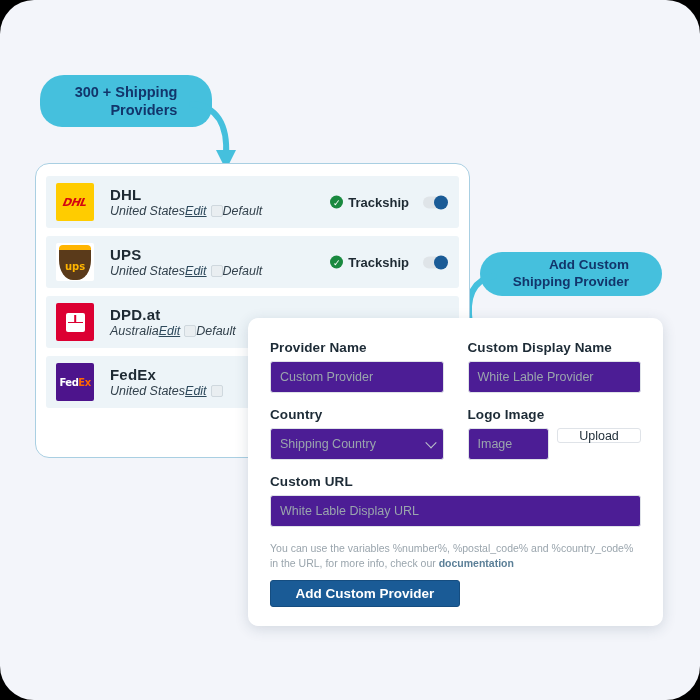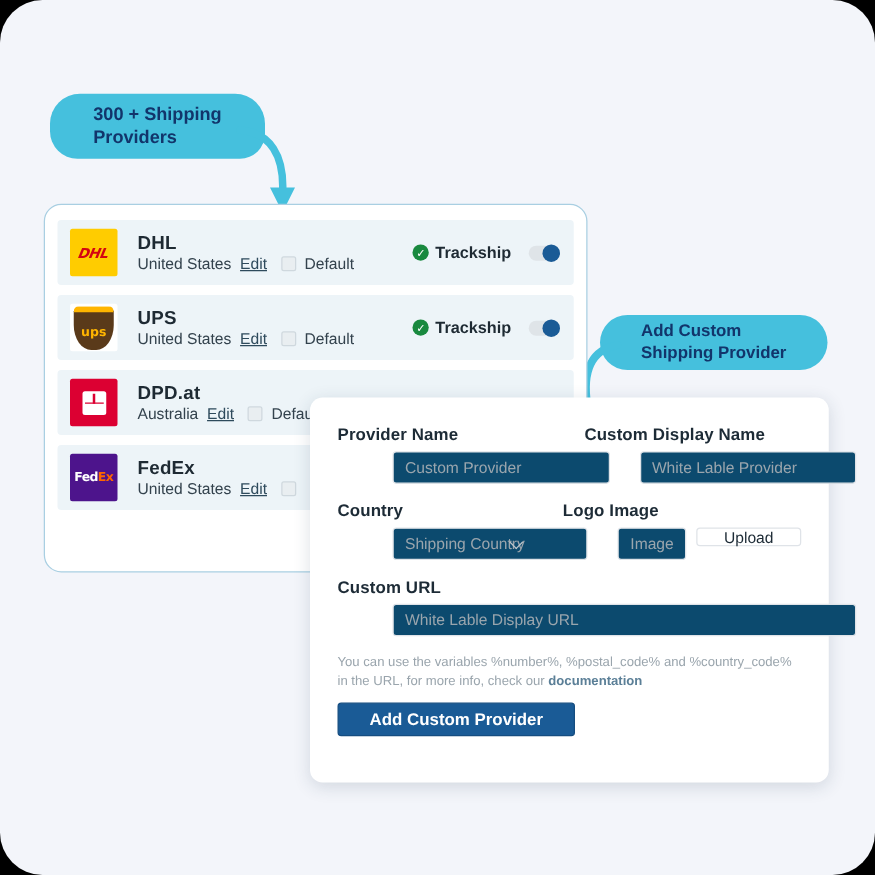--- a/index.html
+++ b/index.html
@@ -17,21 +17,21 @@
     border-radius: 34px;
     overflow: hidden;
   }
 
   
   .bubble {
     position: absolute;
     background: #45c0dd;
     color: #12356b;
     font-weight: bold;
-    text-align: left;
+    text-align: right;
     border-radius: 22px;
     line-height: 1.25;
     display: flex;
     align-items: center;
     justify-content: center;
   }
   #bubble-providers {
     left: 40px; top: 75px;
     width: 172px; height: 52px;
     font-size: 14.5px;
@@ -118,21 +118,21 @@
   .logo-fedex { background: #4d148c; display: flex; align-items: center; justify-content: center; }
   .fedex-txt { font-size: 10px; font-weight: bold; font-family: "DejaVu Sans", sans-serif; letter-spacing: -0.5px; }
   .fedex-txt .f1 { color: #ffffff; }
   .fedex-txt .f2 { color: #ff6600; }
 
   .pinfo { margin-left: 16px; }
   .pname {
     font-size: 15px; font-weight: bold; color: #1e2a33;
     letter-spacing: 0.2px; line-height: 1.15;
   }
-  .psub { display: flex; align-items: center; gap: 7px; margin-top: 1px; }
+  .psub { display: flex; align-items: center; gap: 0; margin-top: 1px; font-style: italic; }
   .pcountry { font-size: 12.5px; color: #33424d; }
   .pedit {
     font-size: 12.5px; color: #2e4a5c;
     text-decoration: underline; cursor: pointer;
   }
   .pcheck {
     width: 12px; height: 12px;
     border: 1px solid #cfd8de; background: #e9eef1;
     border-radius: 2px; margin-left: 4px;
   }
@@ -173,27 +173,26 @@
     padding: 22px 22px 24px 22px;
   }
   .frow { display: flex; gap: 24px; }
   .fcol { flex: 1; }
   .flabel {
     font-size: 13.5px; font-weight: bold;
     color: #1d2b36; margin-bottom: 6px;
     letter-spacing: 0.1px;
   }
   .finput {
-    width: 100%; height: 26px;
+    width: 100%; height: 32px;
     border: 1px solid #dfe3e8; border-radius: 3px;
-    background: #0c4a6e; font-size: 12.5px; color: #9aa5ad;
+    background: #4c1d95; font-size: 12.5px; color: #9aa5ad;
     padding: 0 9px;
     display: flex; align-items: center;
     font-family: "Liberation Sans", sans-serif;
-    margin-left: 44px;
   }
   .fgroup { margin-bottom: 14px; }
   .fselect { position: relative; }
   .chev {
     position: absolute; right: 9px; top: 50%;
     transform: translateY(-50%);
     width: 8px; height: 8px;
     border-right: 1.5px solid #bdc5cb;
     border-bottom: 1.5px solid #bdc5cb;
     transform: translateY(-65%) rotate(45deg);

